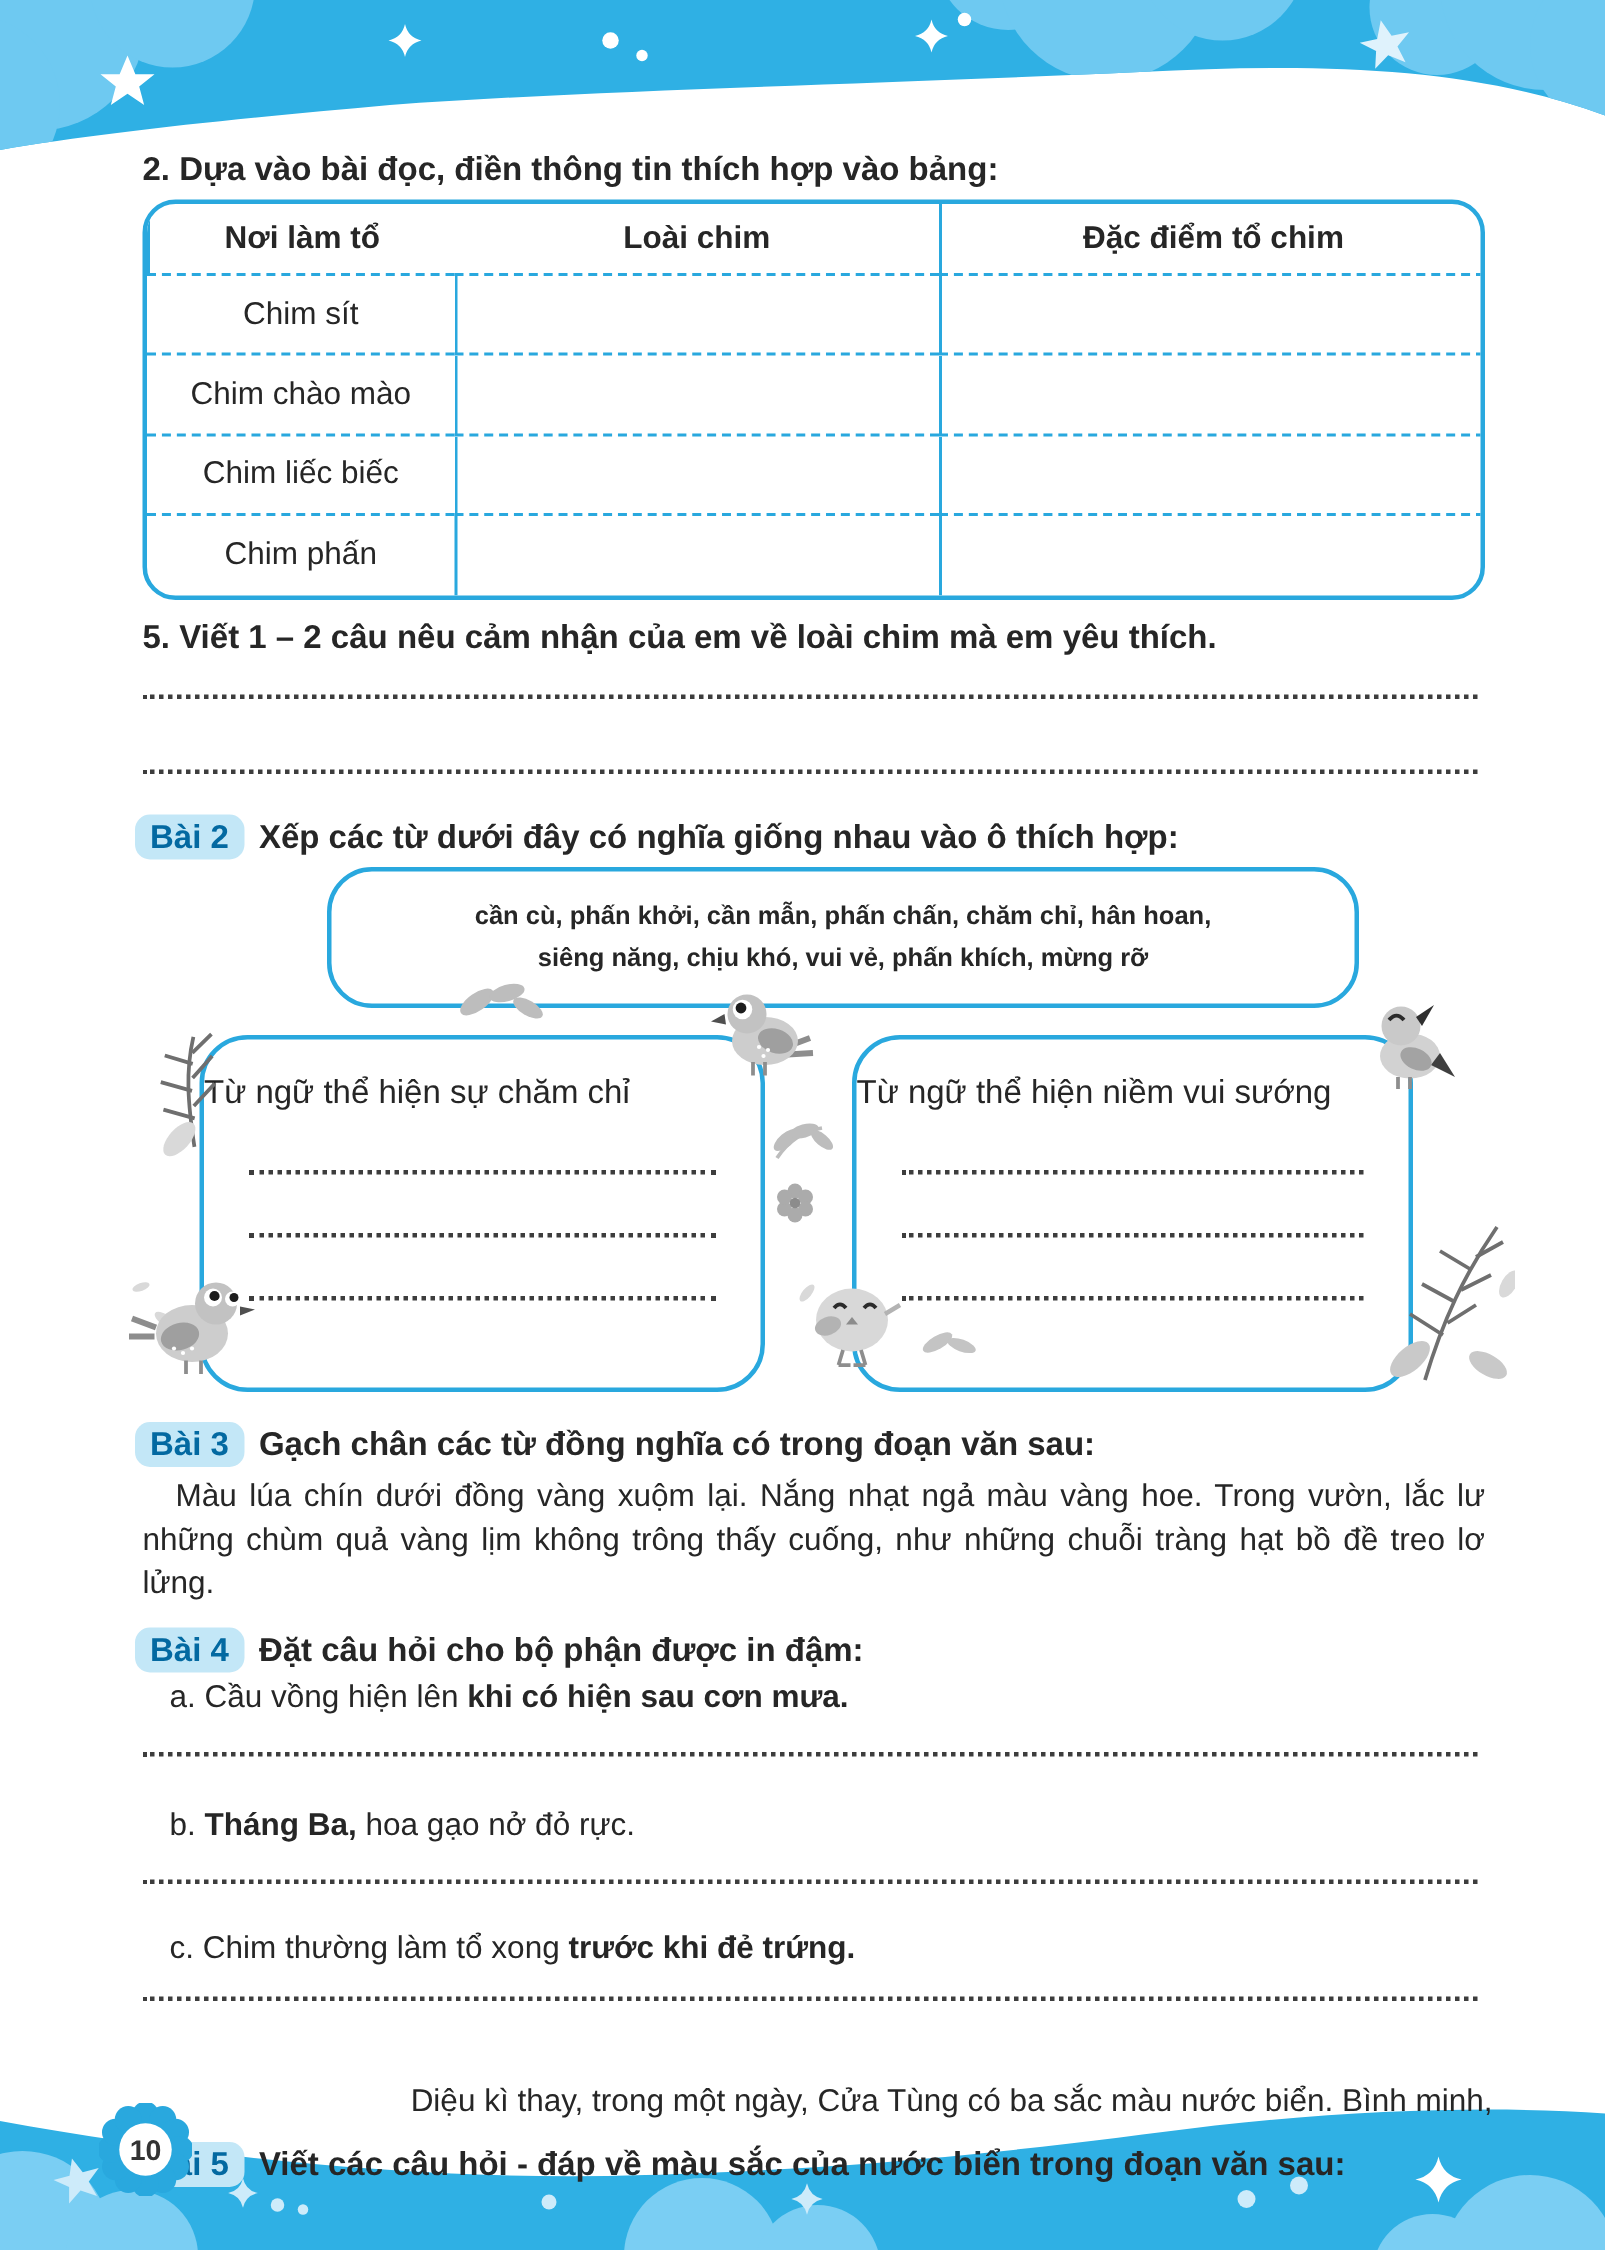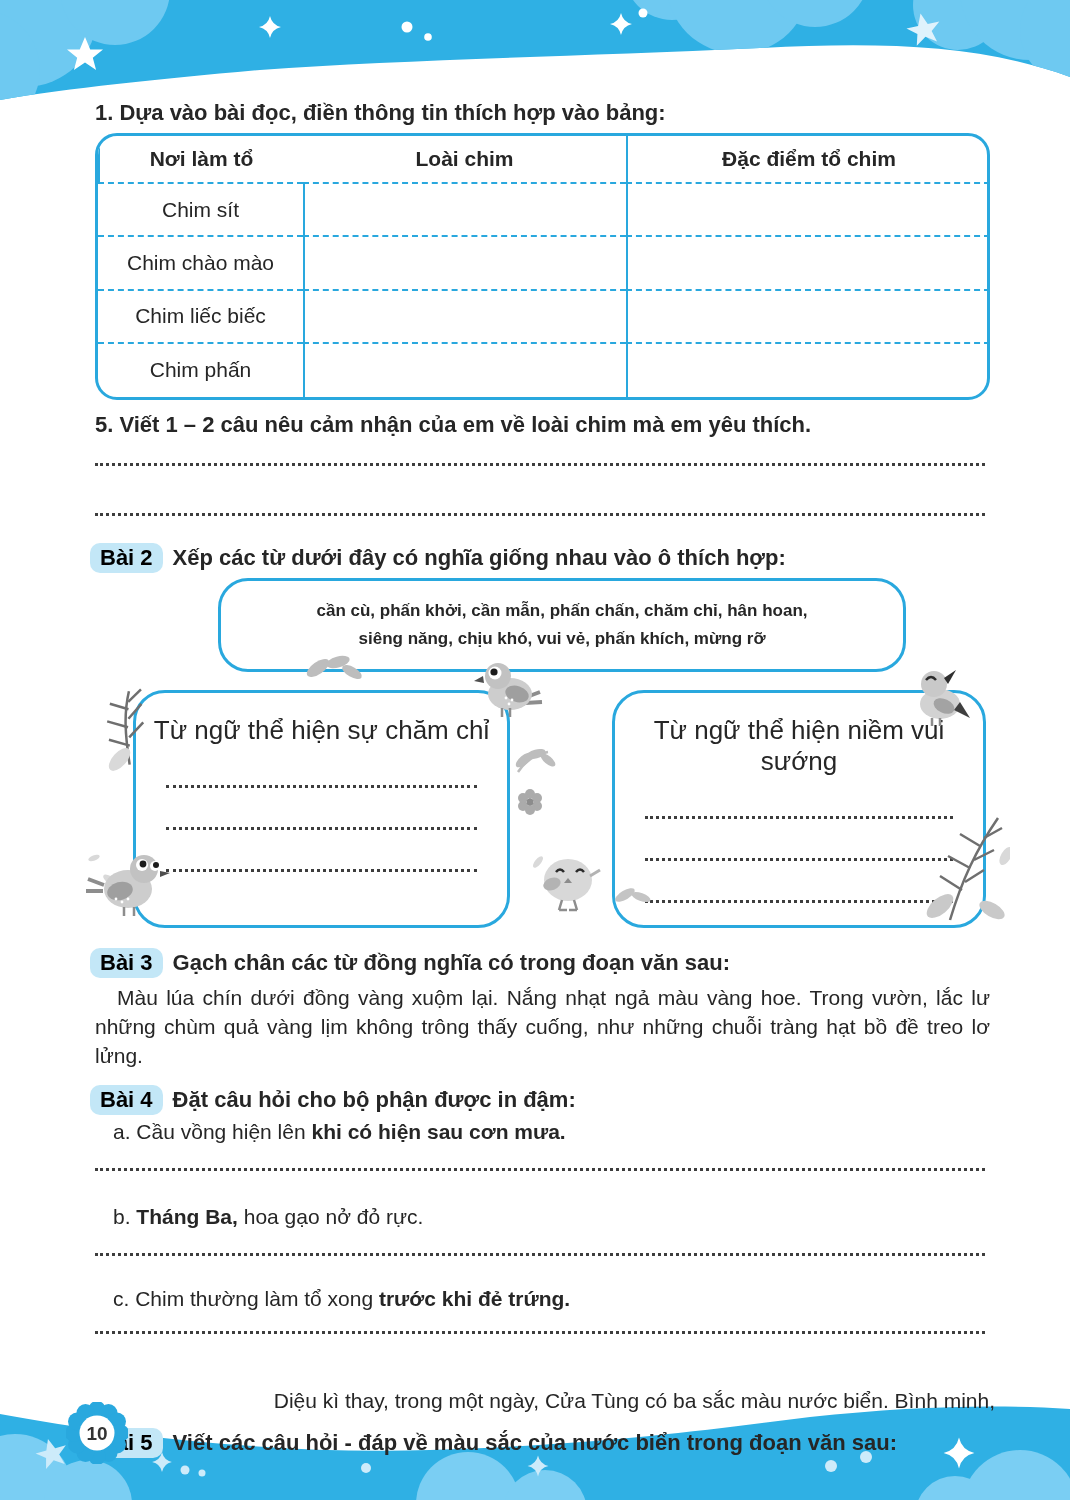--- a/index.html
+++ b/index.html
@@ -3,37 +3,37 @@
 <meta charset="utf-8">
 <style>
   html,body{margin:0;padding:0;background:#fff;}
   .page{position:relative;width:1070px;height:1500px;background:#ffffff;overflow:hidden;
         font-family:"Liberation Sans","DejaVu Sans",sans-serif;color:#262626;}
   .abs{position:absolute;}
   .z2{z-index:2;}
   
   .ex-title{font-size:22px;font-weight:bold;}
   .bai-head{font-size:22px;font-weight:bold;display:flex;align-items:center;gap:10px;}
-  .badge{background:#c3e7f7;border-radius:10px;padding:2px 10px;font-weight:bold;color:#000000;}
+  .badge{background:#c3e7f7;border-radius:10px;padding:2px 10px;font-weight:bold;color:#0369a1;}
   
   .bird-table{left:95px;top:133px;width:895px;height:267px;border:3px solid #29a8de;border-radius:22px;
     display:grid;grid-template-columns:205px 323px 364px;grid-template-rows:48px repeat(4,1fr);overflow:hidden;box-sizing:border-box;}
   .bird-table>div{display:flex;align-items:center;justify-content:center;font-size:21px;box-sizing:border-box;}
   .bird-table .th{font-weight:bold;}
   .bird-table .c2,.bird-table .c3{border-left:2px solid #29a8de;}
   .bird-table .rb{border-bottom:2px dashed #29a8de;}
   
   .ansline{border-bottom:3px dotted #3d3d3d;height:0;}
   
   .wordbox{left:218px;top:578px;width:688px;height:94px;border:3px solid #29a8de;border-radius:30px;
     display:flex;flex-direction:column;align-items:center;justify-content:center;gap:8px;
     font-weight:bold;font-size:17px;box-sizing:border-box;background:#fff;}
   
   .catbox{border:3px solid #29a8de;border-radius:32px;box-sizing:border-box;background:transparent;}
-  .catbox .title{text-align:center;font-size:26px;margin-top:22px;}
+  .catbox .title{font-size:22px;margin-top:22px;}
   .catbox .ansline{margin:39px 30px 0 30px;}
   .para{font-size:21px;line-height:29px;text-align:justify;text-indent:22px;}
   .item-line{font-size:21px;}
 </style>
 </head>
 <body>
 
 <div class="page">
 
   <svg class="abs" style="left:0;top:0;z-index:1;" width="1070" height="160" viewBox="0 0 1070 160">
@@ -62,21 +62,21 @@
       <g fill="#ffffff">
         <path transform="translate(270,27)" d="M0,-11 Q2,-2 11,0 Q2,2 0,11 Q-2,2 -11,0 Q-2,-2 0,-11 Z"></path>
         <path transform="translate(621,24)" d="M0,-11 Q2,-2 11,0 Q2,2 0,11 Q-2,2 -11,0 Q-2,-2 0,-11 Z"></path>
         <circle cx="407" cy="27" r="5.5"></circle>
           <circle cx="428" cy="37" r="3.8"></circle>
           <circle cx="643" cy="13" r="4.5"></circle>
       </g>
     </g>
   </svg>
 
-  <div class="abs z2 ex-title" style="left:95px;top:100px;width:900px;">1. Dựa vào bài đọc, điền thông tin thích hợp vào bảng:</div>
+  <div class="abs z2 ex-title" style="left:95px;top:100px;width:900px;">2. Dựa vào bài đọc, điền thông tin thích hợp vào bảng:</div>
 
   <div class="abs z2 bird-table">
     <div class="th rb c2">Nơi làm tổ</div>
     <div class="th rb c1">Loài chim</div>
     <div class="th rb c3">Đặc điểm tổ chim</div>
 
     <div class="rb c1">Chim sít</div>
     <div class="rb c2"></div>
     <div class="rb c3"></div>
 
@@ -107,21 +107,21 @@
     <span>siêng năng, chịu khó, vui vẻ, phấn khích, mừng rỡ</span>
   </div>
 
   <div class="abs z2 catbox" style="left:133px;top:690px;width:377px;height:238px;">
     <div class="title">Từ ngữ thể hiện sự chăm chỉ</div>
     <div class="ansline"></div>
     <div class="ansline"></div>
     <div class="ansline"></div>
   </div>
 
-  <div class="abs z2 catbox" style="left:568px;top:690px;width:374px;height:238px;margin-left:44px;">
+  <div class="abs z2 catbox" style="left:568px;top:690px;width:374px;height:238px;">
     <div class="title">Từ ngữ thể hiện niềm vui sướng</div>
     <div class="ansline"></div>
     <div class="ansline"></div>
     <div class="ansline"></div>
   </div>
 
   <svg class="abs" style="left:80px;top:650px;z-index:3;pointer-events:none;" width="930" height="300" viewBox="0 0 930 300">
 
     <g stroke="#6f6f6f" stroke-width="2.5" fill="none" transform="translate(28,48) rotate(-18)">
       <path d="M0,70 C5,40 10,20 22,0"></path>

